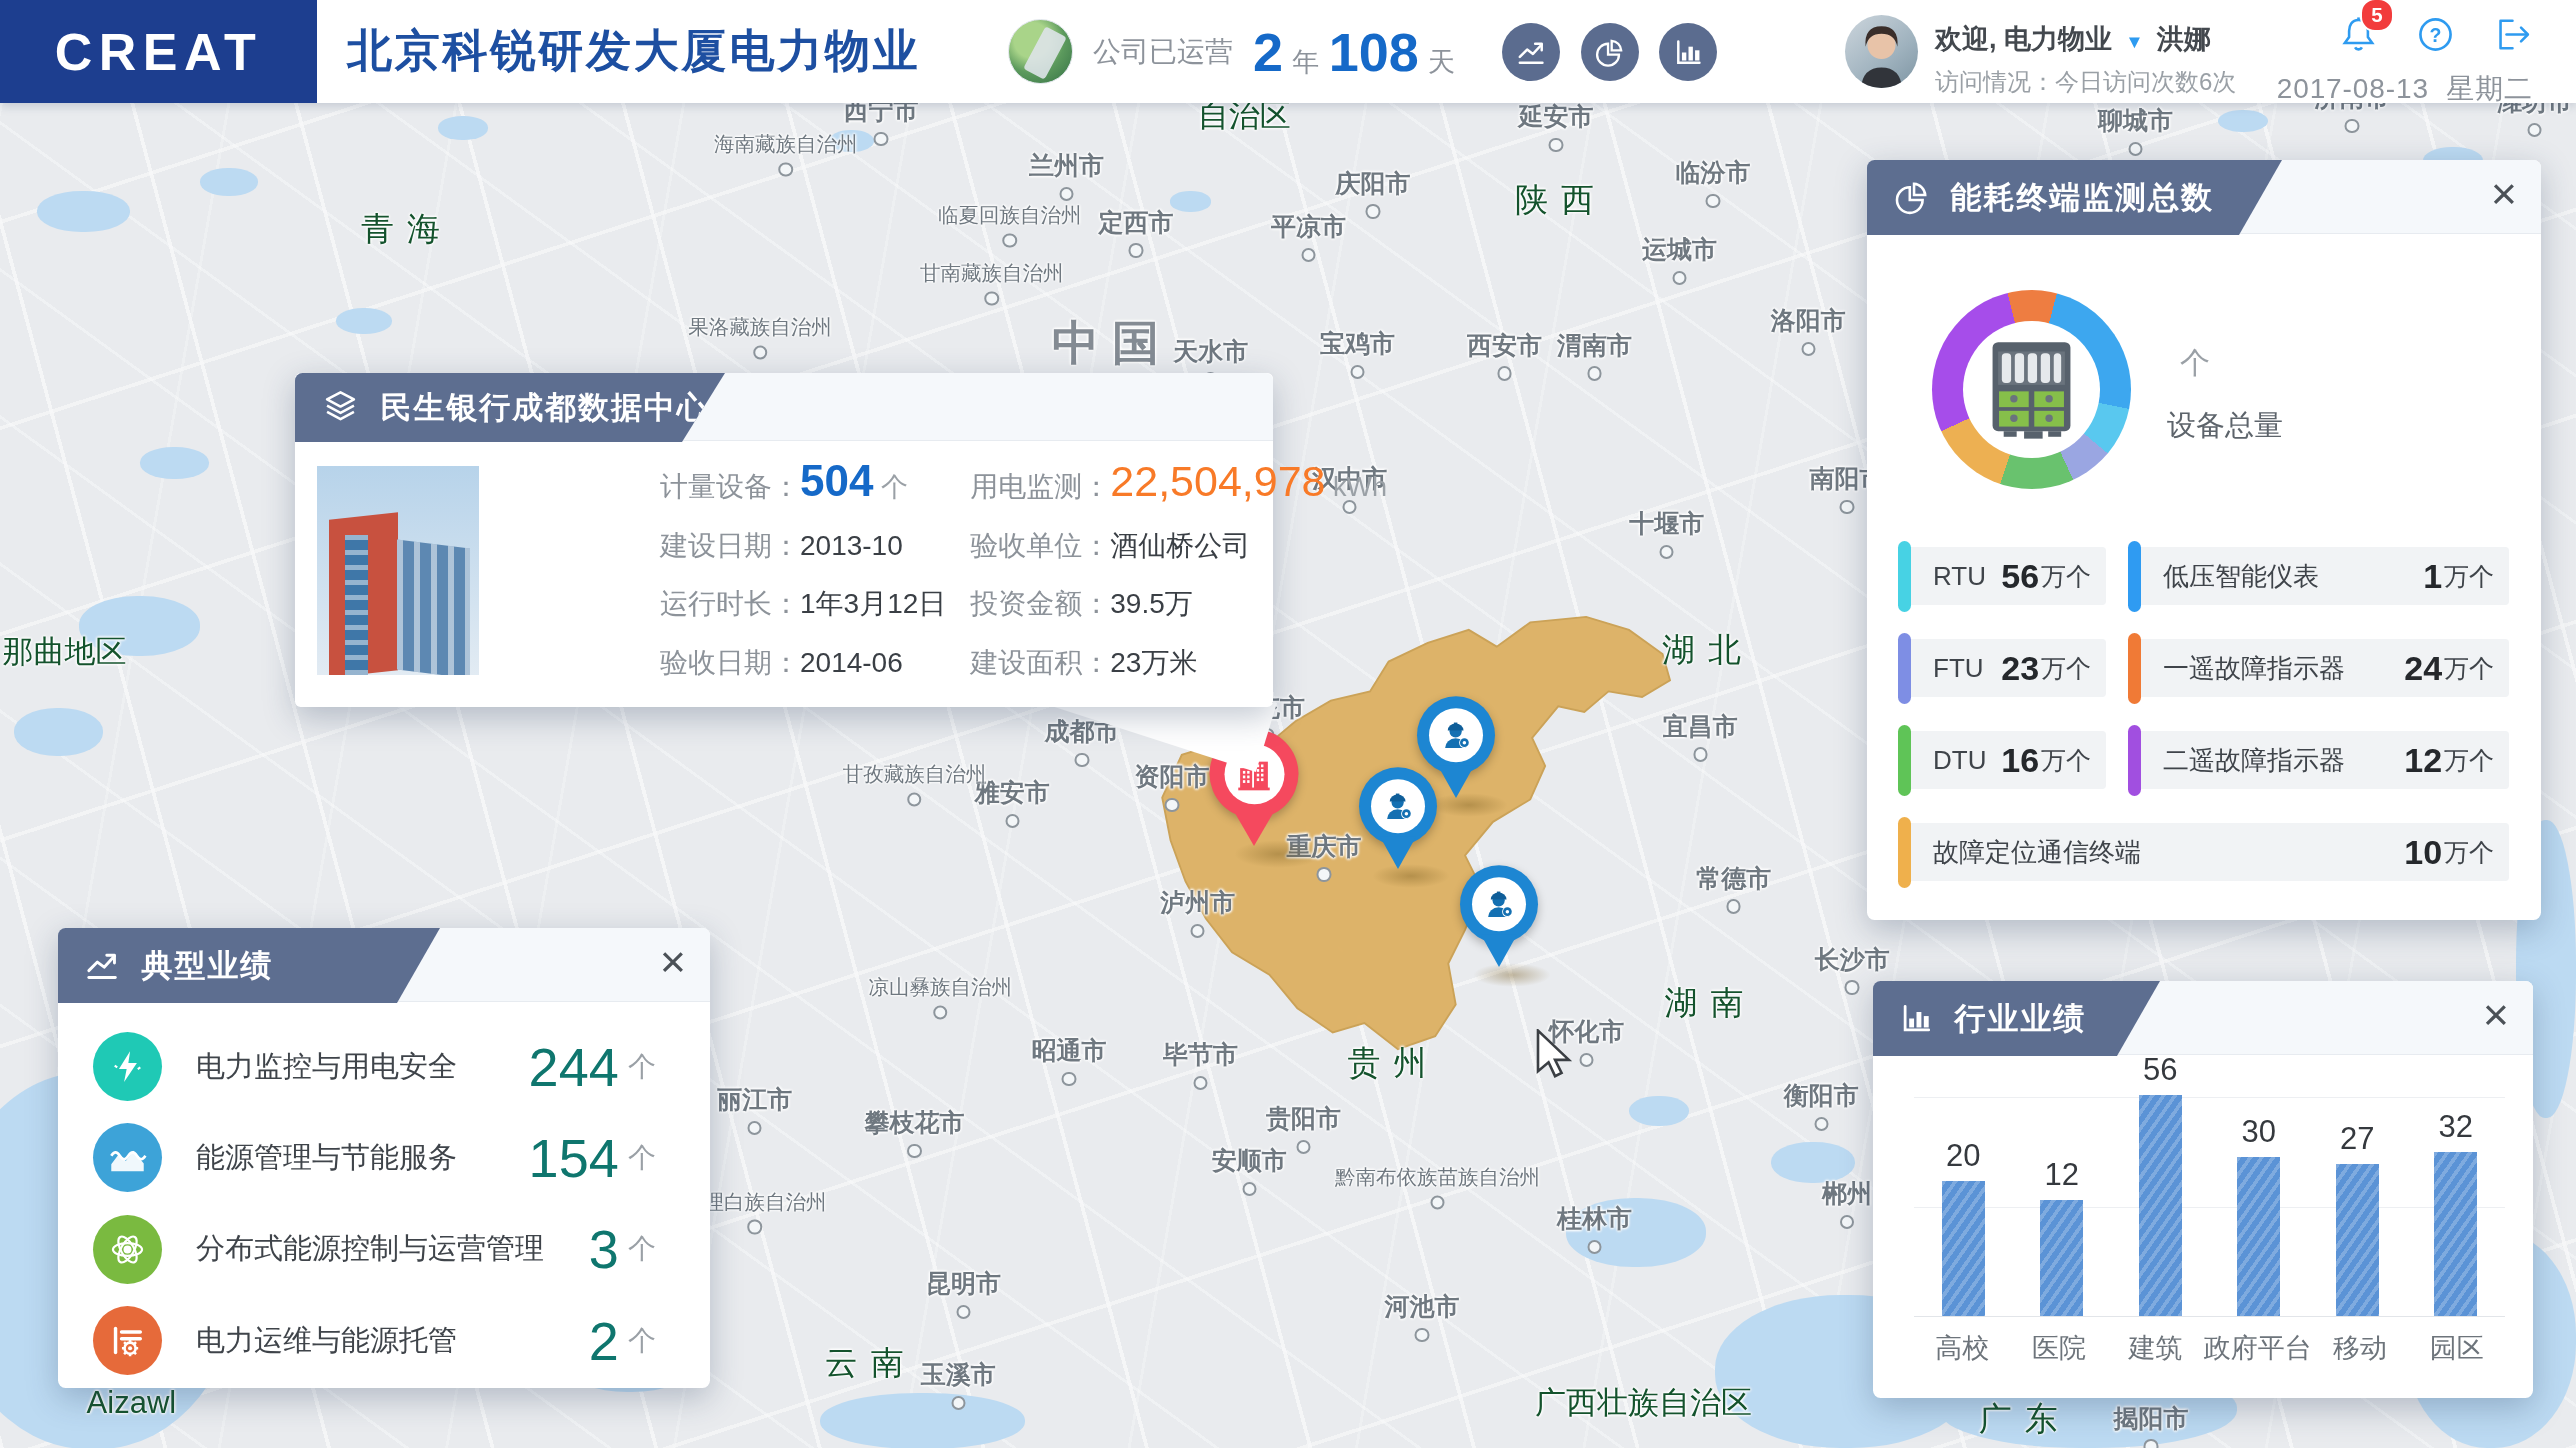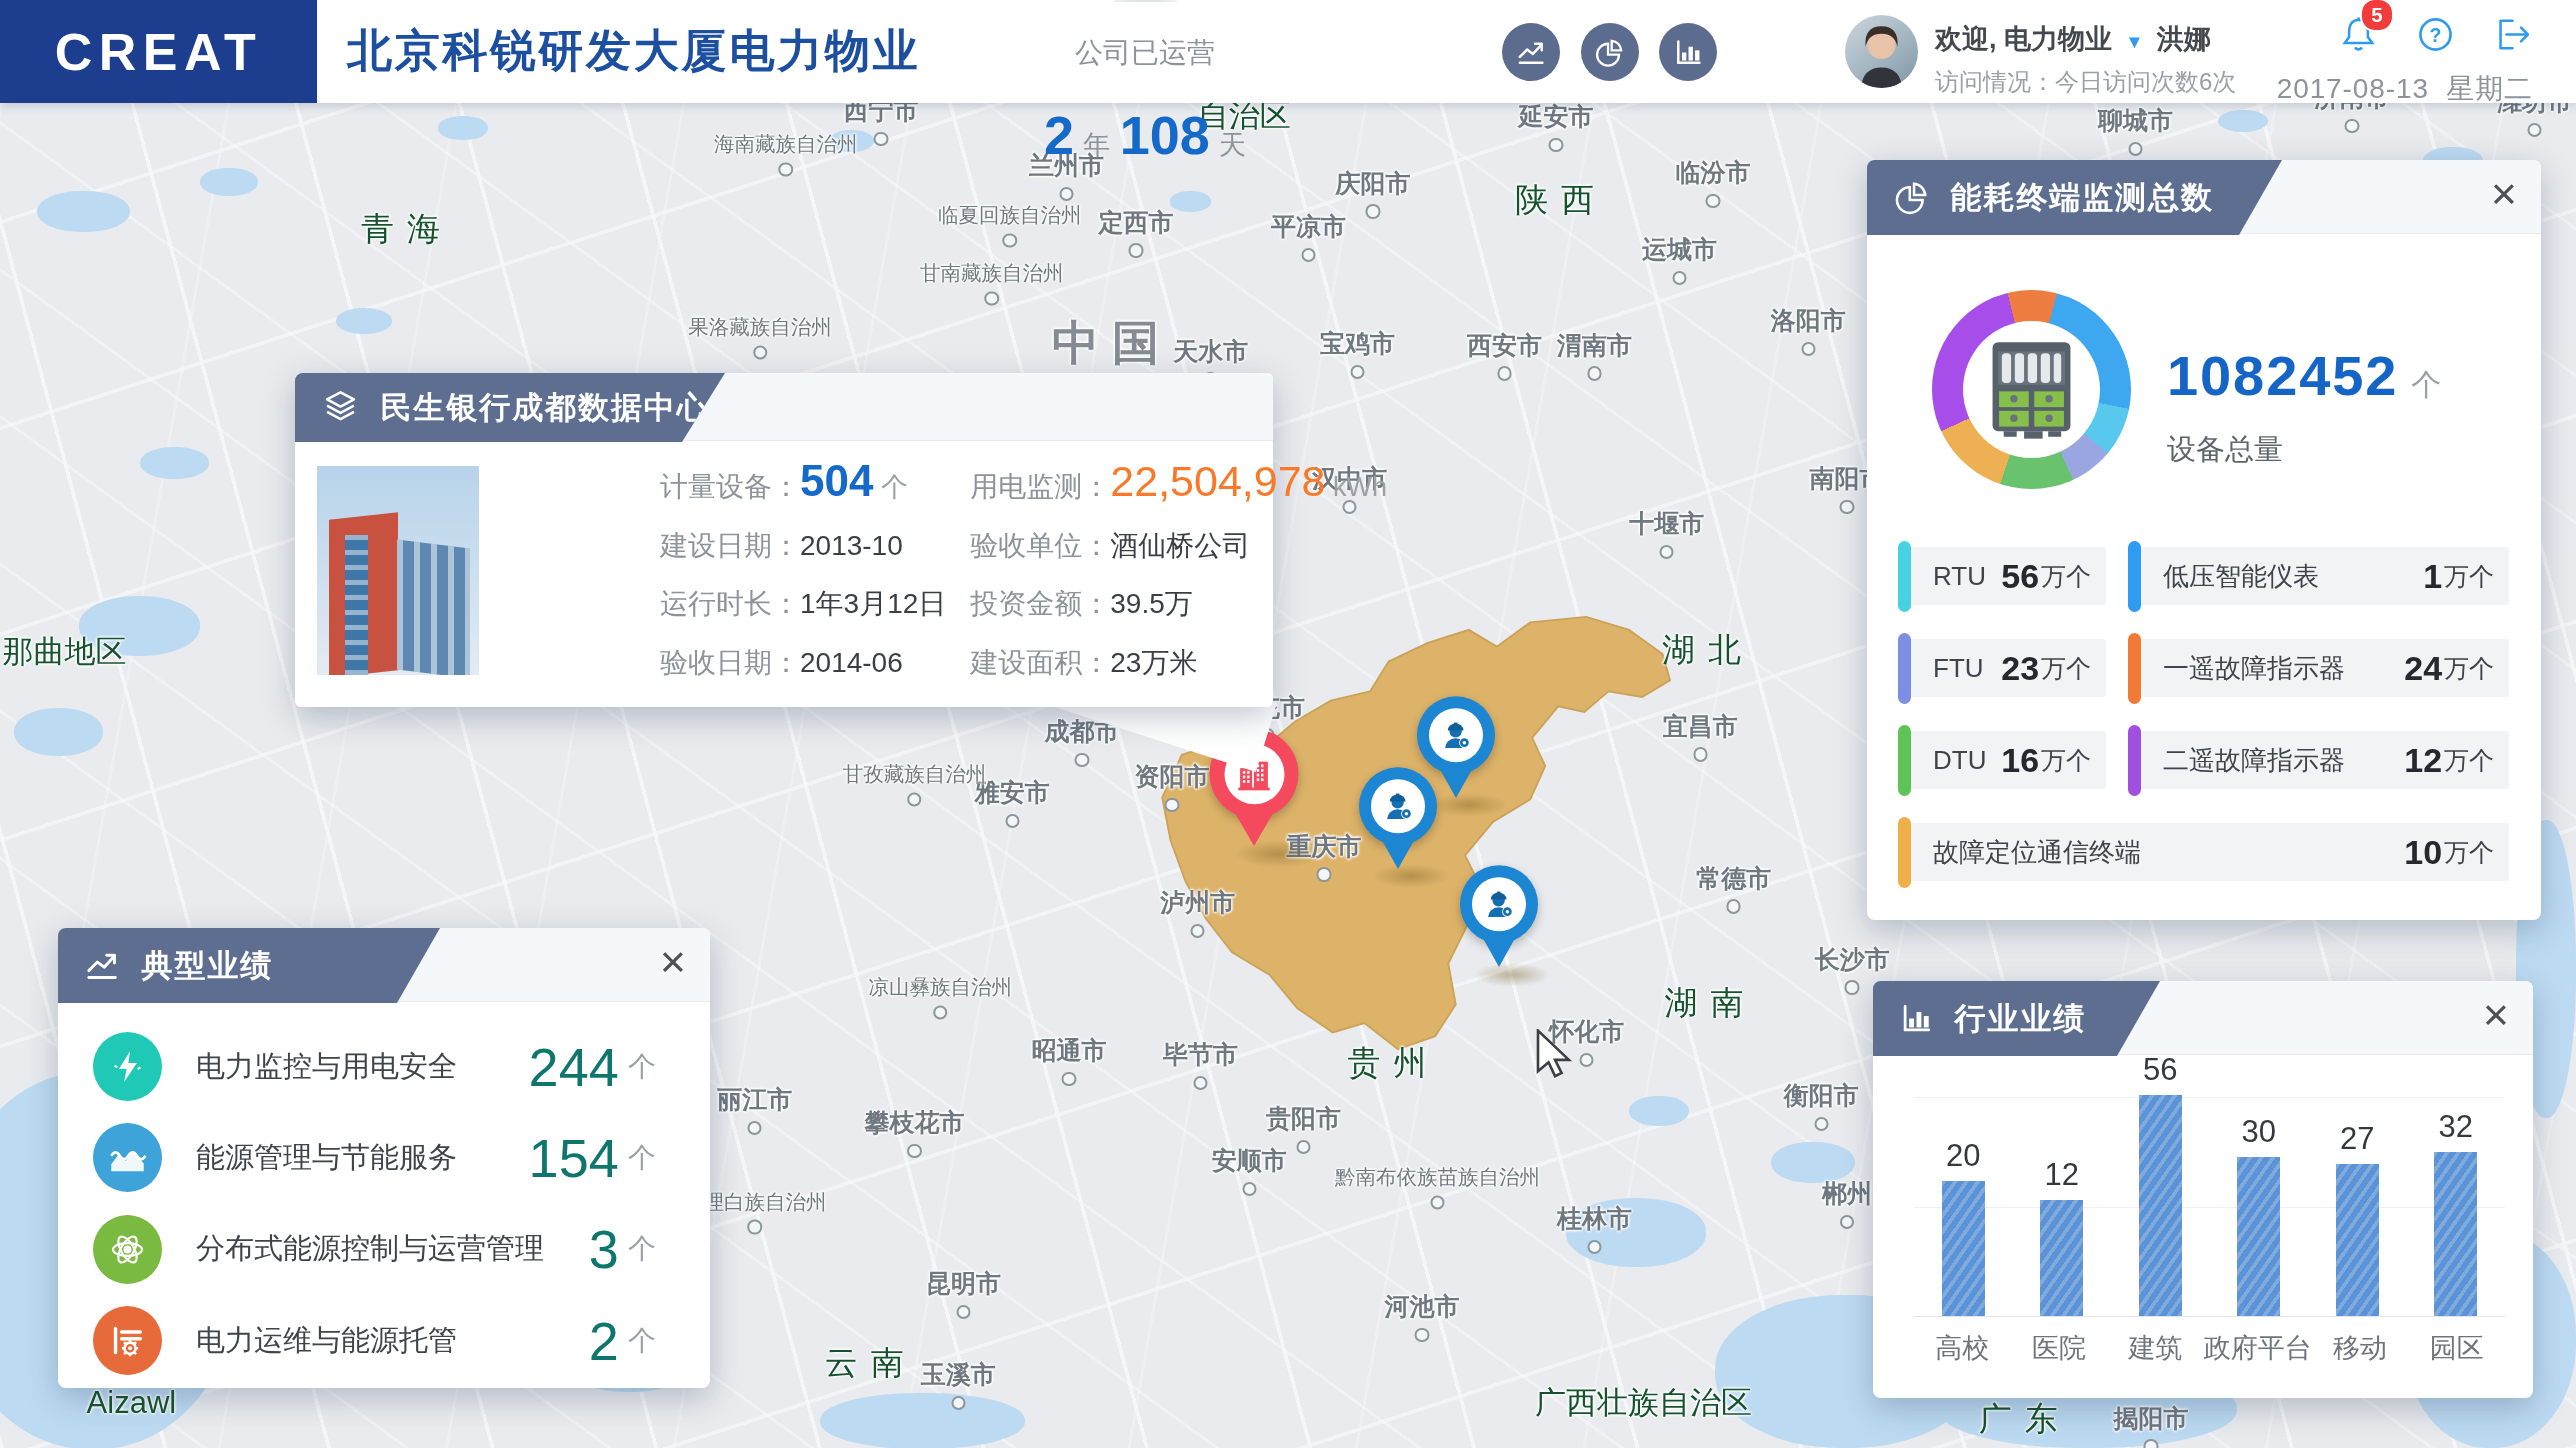--- a/index.html
+++ b/index.html
@@ -33,21 +33,21 @@
   .pin .disc{background:#fff;border-radius:50%;display:flex;align-items:center;justify-content:center;}
   .cursor{position:absolute;z-index:9;}
   
   .hdr{position:absolute;left:0;top:0;width:100%;height:103px;background:#fff;z-index:10;
     box-shadow:0 2.8px 9.3px rgba(30,50,90,.18);}
   .logo-block{position:absolute;left:0;top:0;width:317px;height:103px;background:#1d3e8f;
     display:flex;align-items:center;justify-content:center;}
   .logo-text{color:#fff;font-size:52px;font-weight:bold;letter-spacing:6.5px;}
   .hdr-title{position:absolute;left:347px;top:51px;transform:translateY(-50%);
     font-size:45px;font-weight:bold;color:#1d4fa1;letter-spacing:2.8px;}
-  .op{position:absolute;left:1044px;top:0;height:103px;display:flex;align-items:center;gap:32px;flex-direction:column;}
+  .op{position:absolute;left:1008px;top:0;height:103px;display:flex;align-items:center;gap:20px;}
   .thumb{width:63px;height:63px;border-radius:50%;border:1.9px solid #dfe5ea;overflow:hidden;position:relative;
     background:radial-gradient(circle at 36% 32%, #a9d489 0 30%, #5c9a5d 55%, #336f44 100%);}
   .thumb::after{content:"";position:absolute;left:24px;top:9.3px;width:24px;height:48px;background:#dde3e8;
     transform:rotate(28deg);border-radius:3.7px;opacity:.9;}
   .op-label{font-size:28px;color:#8d939b;}
   .op-nums{display:flex;align-items:baseline;gap:9.3px;}
   .op-num{font-size:54px;font-weight:bold;color:#1569c8;}
   .op-unit{font-size:27px;color:#8d939b;}
   .hdr-icons{position:absolute;left:1502px;top:23px;display:flex;gap:20.5px;}
   .hic{width:58px;height:58px;border-radius:50%;background:#5b6c8f;display:flex;align-items:center;justify-content:center;}
@@ -673,21 +673,20 @@
           <circle cx="67" cy="84" r="4" fill="#6a737d"></circle>
         <rect x="18" y="98" width="14" height="6" fill="#57616c"></rect>
           <rect x="40" y="98" width="20" height="8" fill="#57616c"></rect>
           <rect x="66" y="98" width="14" height="6" fill="#57616c"></rect>
       </svg>
     </span>
   </div>
 
   <div class="total">
     <div class="total-nums">
-      <span class="total-num">1082452</span>
       <span class="total-unit">个</span>
     </div>
     <div class="total-label">设备总量</div>
   </div>
 
   <div class="legend" id="energy-legend">
       <div class="pill">
         <span class="pbar" style="background: rgb(71, 210, 228);"></span>
         <span class="pname">RTU</span>
         <span class="pval">56</span>

